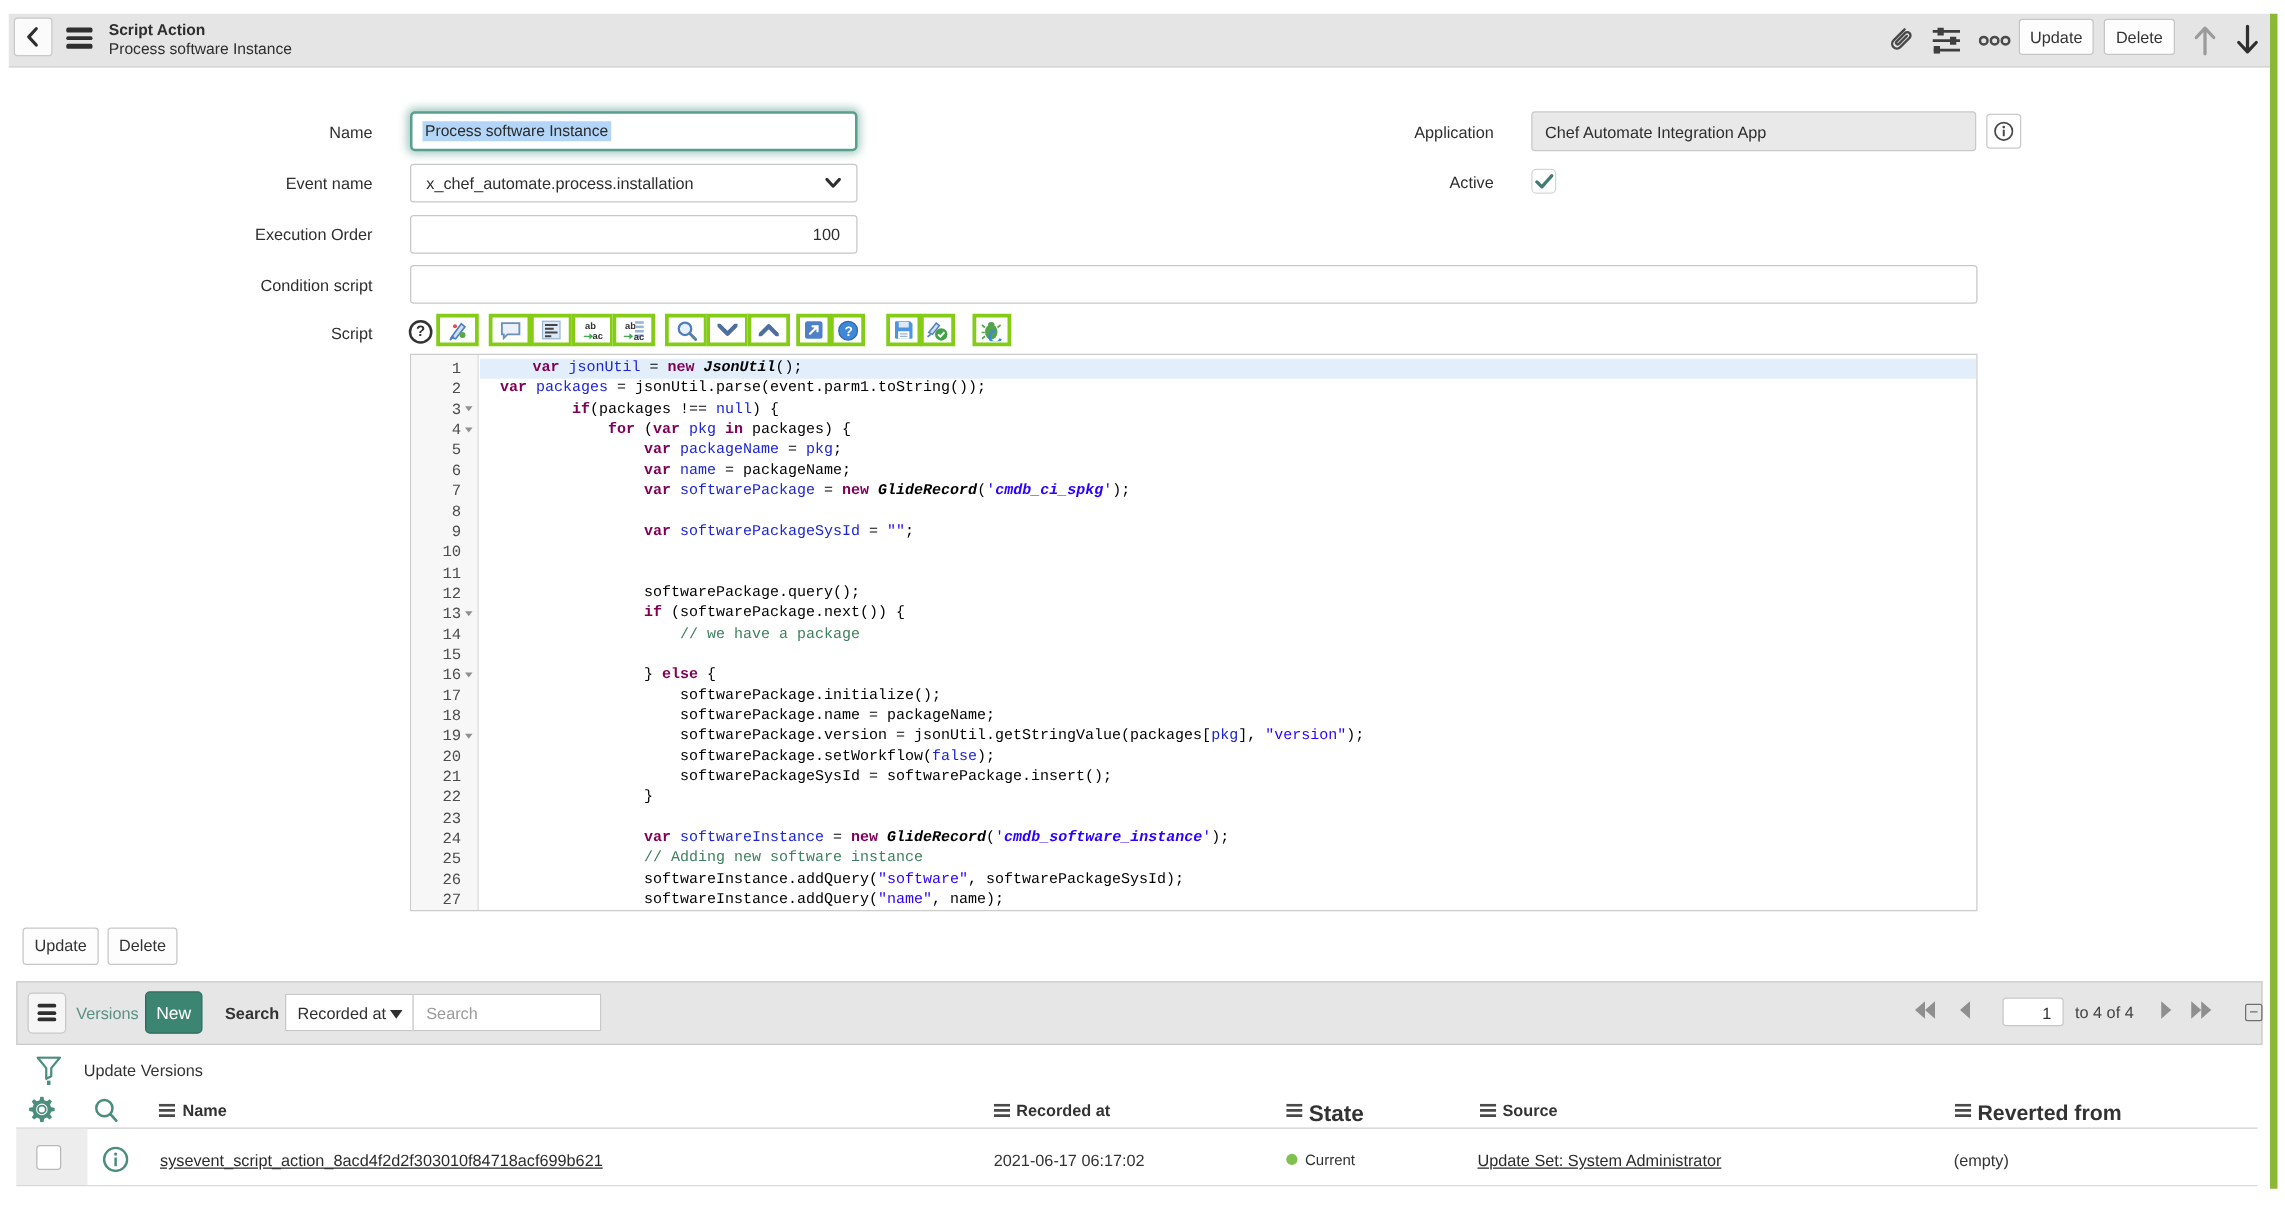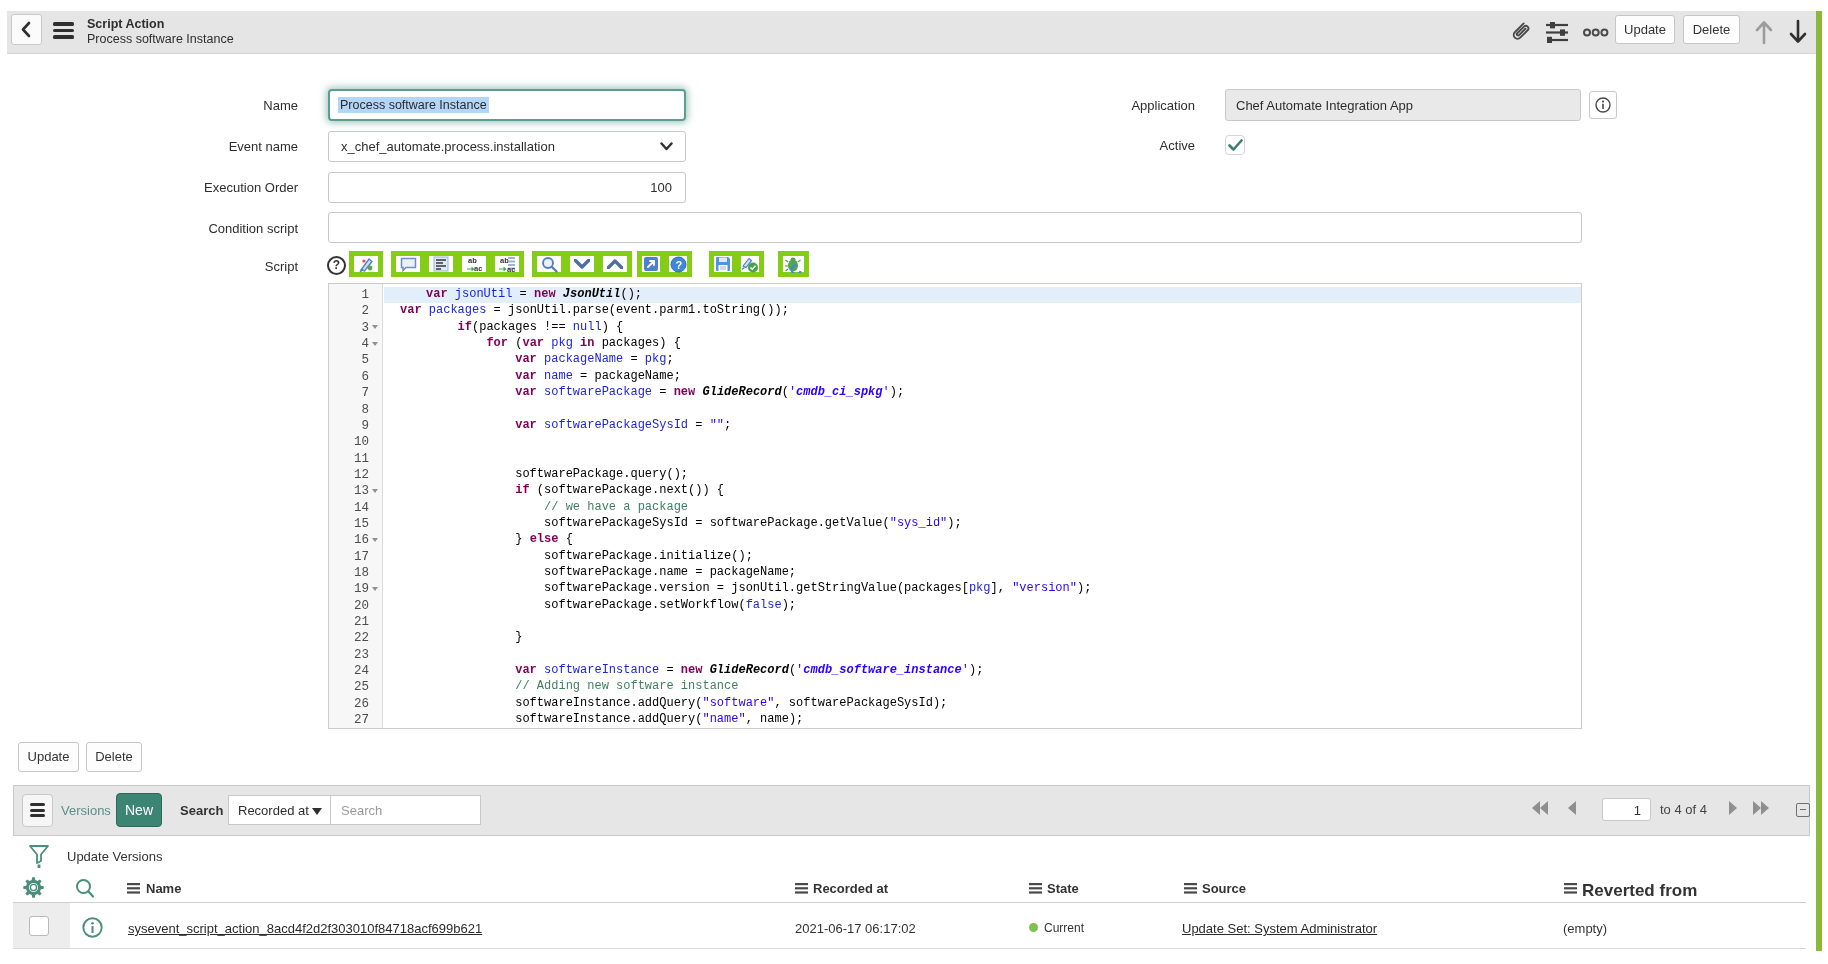--- a/index.html
+++ b/index.html
@@ -21,21 +21,21 @@
 .cl { position:absolute; left:0; width:1198px; height:16.35px; line-height:16.35px; font:12px "Liberation Mono", monospace; color:#000; white-space:pre; padding-left:16px; }
 .k { color:#7f0055; font-weight:bold; }
 .v { color:#1d24d8; }
 .s { color:#2a00ff; }
 .t { color:#000; font-weight:bold; font-style:italic; }
 .s2 { color:#2a00ff; font-weight:bold; font-style:italic; }
 .c { color:#3f7f5f; }
 #aline { position:absolute; left:55px; top:3px; width:1198px; height:16.35px; background:#e3eefb; }
 
 
-.tbtn { position:absolute; top:251px; height:26px; background:#fff; border:5px solid #84cc16; display:flex; align-items:center; justify-content:center; }
+.tbtn { position:absolute; top:251px; height:26px; background:#fff; border:3px solid #84cc16; display:flex; align-items:center; justify-content:center; }
 
 
 .inp { background:#fff; border:1px solid #c8c8c8; border-radius:3px; font-size:13px; color:#2e2e2e; }
 
 
 #vbar { left:13px; top:785px; width:1797px; height:51px; background:#e6e6e7; border:1px solid #c9c9c9; }
 
 .tri { display:inline-block; width:0; height:0; }
 .hbars div { background:#2f2f2f; border-radius:1.5px; }
 </style>
@@ -290,26 +290,26 @@
 <div class="cl" style="top:52.1px;">            <span class="k">for</span> (<span class="k">var</span> <span class="v">pkg</span> <span class="k">in</span> packages) {</div>
 <div class="cl" style="top:68.4px;">                <span class="k">var</span> <span class="v">packageName</span> = <span class="v">pkg</span>;</div>
 <div class="cl" style="top:84.8px;">                <span class="k">var</span> <span class="v">name</span> = packageName;</div>
 <div class="cl" style="top:101.1px;">                <span class="k">var</span> <span class="v">softwarePackage</span> = <span class="k">new</span> <span class="t">GlideRecord</span>(<span class="s">'</span><span class="s2">cmdb_ci_spkg</span><span class="s">'</span>);</div>
 <div class="cl" style="top:117.5px;"></div>
 <div class="cl" style="top:133.8px;">                <span class="k">var</span> <span class="v">softwarePackageSysId</span> = <span class="s">""</span>;</div>
 <div class="cl" style="top:150.2px;"></div>
 <div class="cl" style="top:182.9px;">                softwarePackage.query();</div>
 <div class="cl" style="top:199.2px;">                <span class="k">if</span> (softwarePackage.next()) {</div>
 <div class="cl" style="top:215.6px;">                    <span class="c">// we have a package</span></div>
-<div class="cl" style="top:231.9px;">                    softwarePackageSysId = softwarePackage.getValue(<span class="s">"sys_id"</span>);</div>
 <div class="cl" style="top:248.3px;">                } <span class="k">else</span> {</div>
 <div class="cl" style="top:264.6px;">                    softwarePackage.initialize();</div>
 <div class="cl" style="top:281.0px;">                    softwarePackage.name = packageName;</div>
 <div class="cl" style="top:297.3px;">                    softwarePackage.version = jsonUtil.getStringValue(packages[<span class="v">pkg</span>], <span class="s">"version"</span>);</div>
 <div class="cl" style="top:313.7px;">                    softwarePackage.setWorkflow(<span class="v">false</span>);</div>
+<div class="cl" style="top:330.0px;">                    softwarePackageSysId = softwarePackage.insert();</div>
 <div class="cl" style="top:346.4px;">                }</div>
 <div class="cl" style="top:362.7px;"></div>
 <div class="cl" style="top:379.1px;">                <span class="k">var</span> <span class="v">softwareInstance</span> = <span class="k">new</span> <span class="t">GlideRecord</span>(<span class="s">'</span><span class="s2">cmdb_software_instance</span><span class="s">'</span>);</div>
 <div class="cl" style="top:395.4px;">                <span class="c">// Adding new software instance</span></div>
 <div class="cl" style="top:411.8px;">                softwareInstance.addQuery(<span class="s">"software"</span>, softwarePackageSysId);</div>
 <div class="cl" style="top:428.1px;">                softwareInstance.addQuery(<span class="s">"name"</span>, name);</div>
 </div>
 </div>
 
 <div class="abs btn" style="left:18px; top:742px; width:61px; height:30px; line-height:28px;">Update</div>
@@ -381,21 +381,21 @@
       </g>
     </svg>
   <div class="abs" style="left:813px; top:881px; font-size:13px; font-weight:bold; color:#333;">Recorded at</div>
   <svg class="abs" style="left:1029px; top:883px;" width="13" height="11" viewBox="0 0 13 11">
       <g fill="#4a4a4a">
         <rect y="0" width="13" height="2.2"></rect>
         <rect y="4.2" width="13" height="2.2"></rect>
         <rect y="8.4" width="13" height="2.2"></rect>
       </g>
     </svg>
-  <div class="abs" style="left:1047px; top:881px; font-size:13px; font-weight:bold; color:#333;">State</div>
+  <div class="abs" style="left:1047px; top:881px; font-size:18px; font-weight:bold; color:#333;">State</div>
   <svg class="abs" style="left:1184px; top:883px;" width="13" height="11" viewBox="0 0 13 11">
       <g fill="#4a4a4a">
         <rect y="0" width="13" height="2.2"></rect>
         <rect y="4.2" width="13" height="2.2"></rect>
         <rect y="8.4" width="13" height="2.2"></rect>
       </g>
     </svg>
   <div class="abs" style="left:1202px; top:881px; font-size:13px; font-weight:bold; color:#333;">Source</div>
   <svg class="abs" style="left:1564px; top:883px;" width="13" height="11" viewBox="0 0 13 11">
       <g fill="#4a4a4a">

